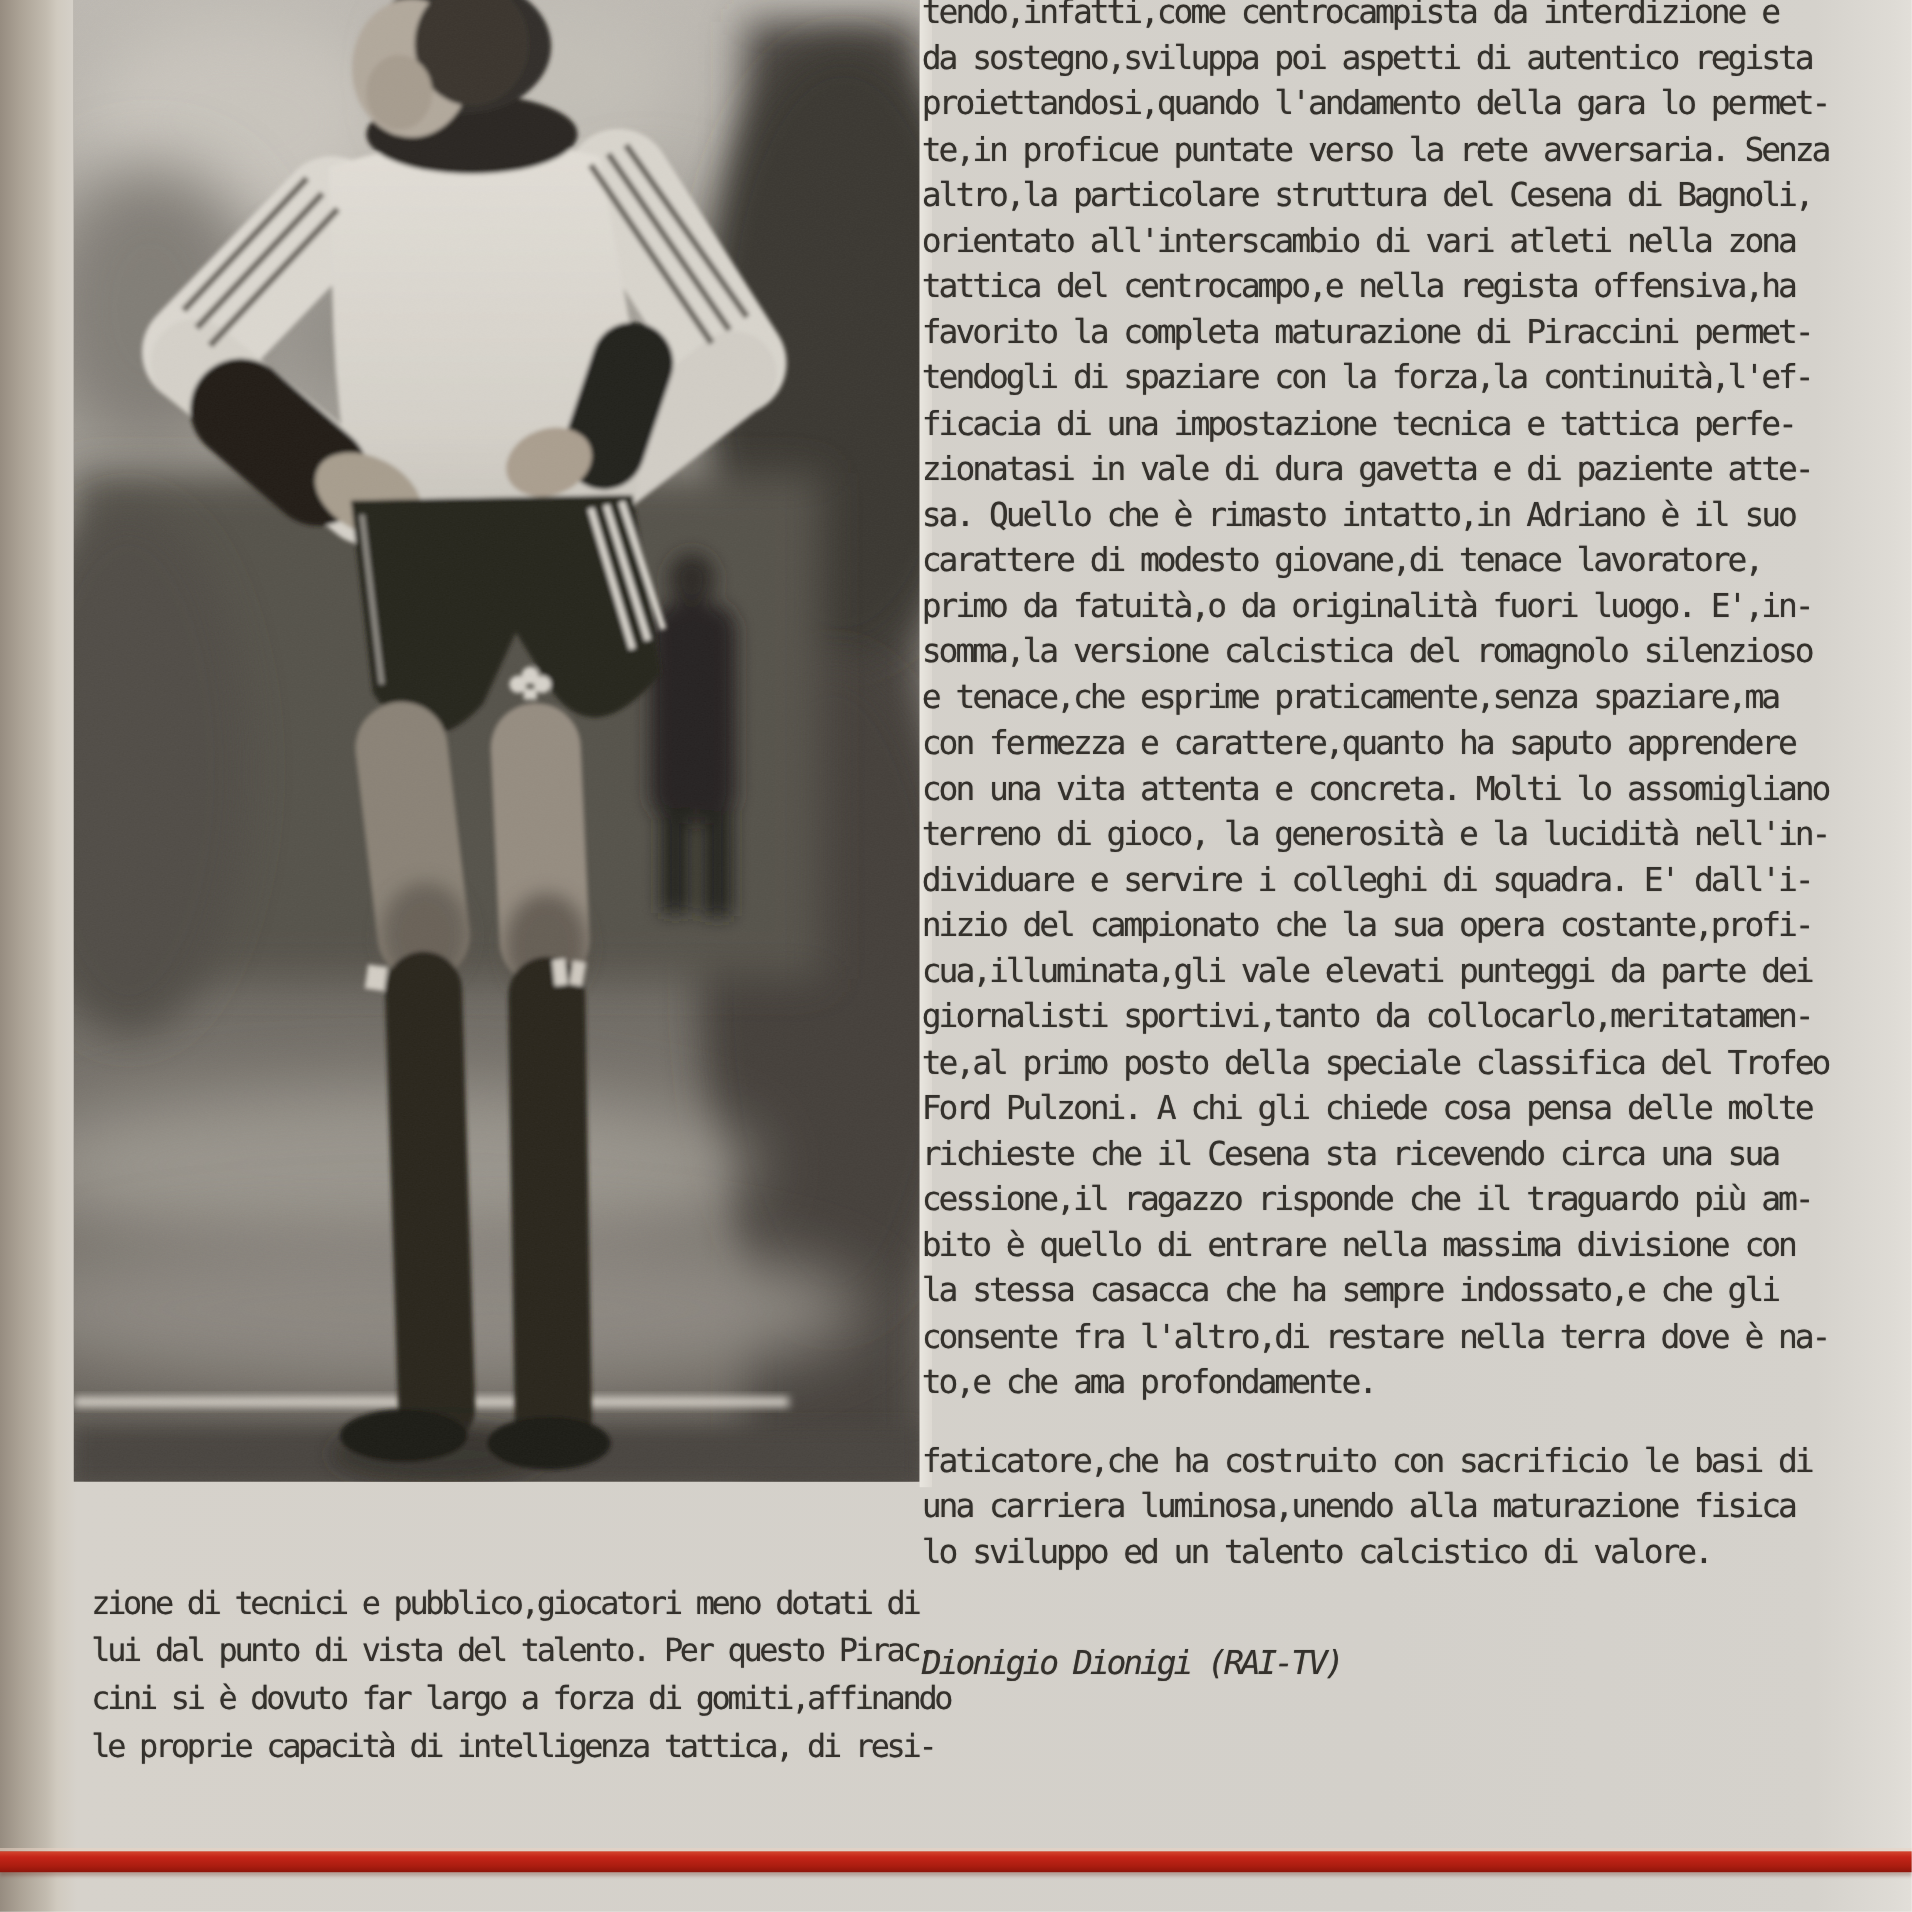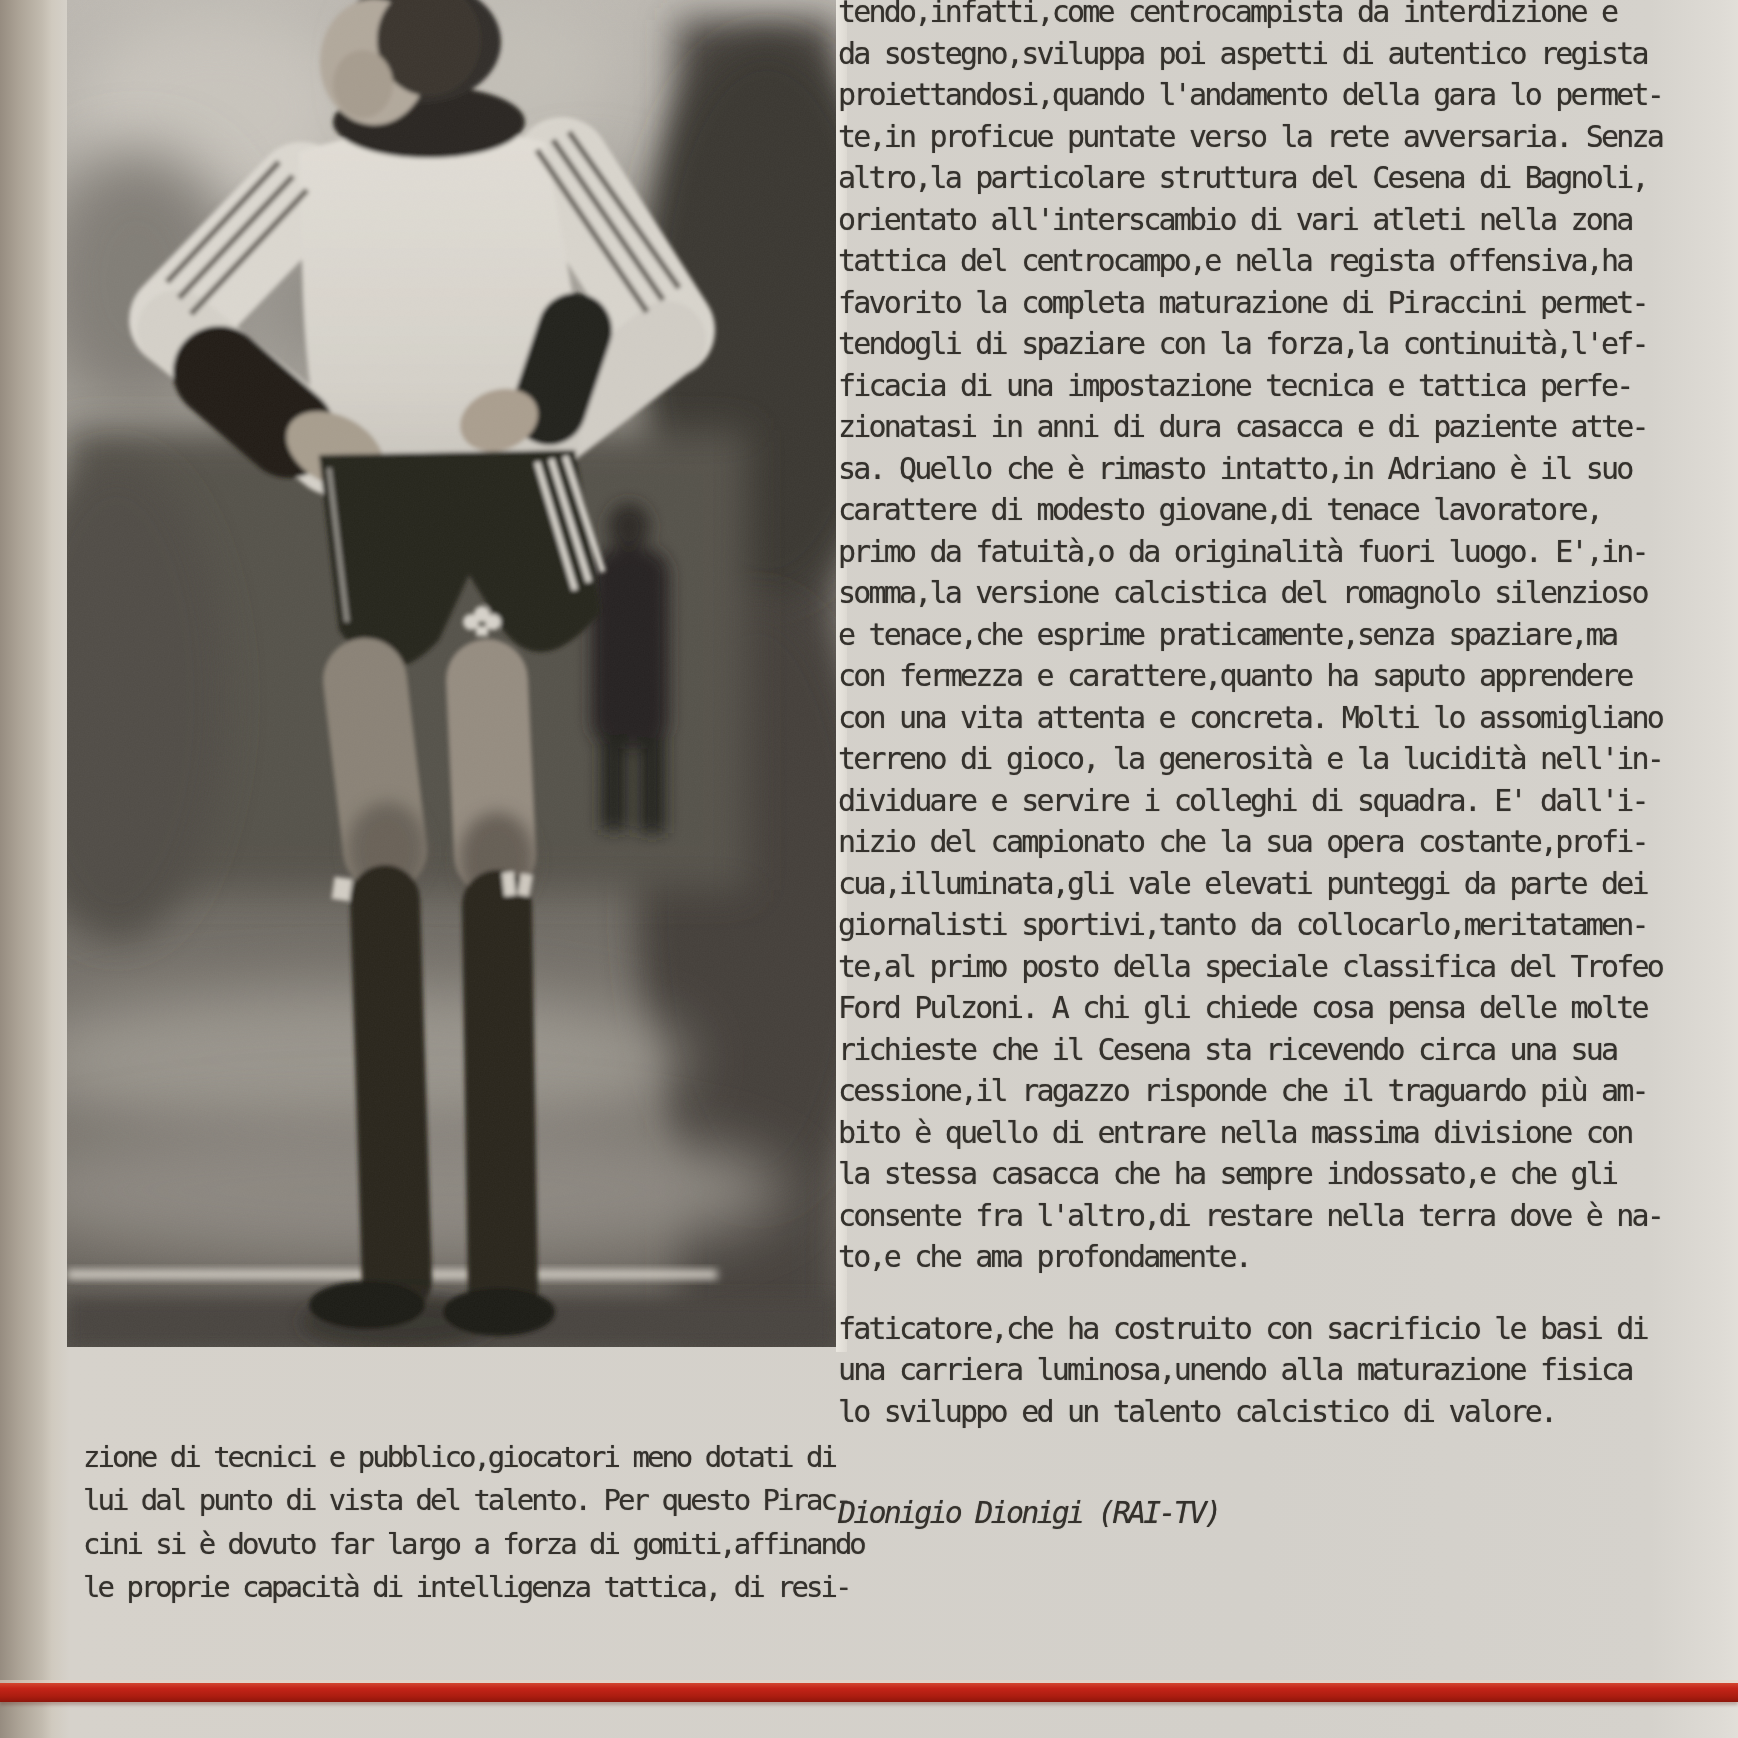--- a/index.html
+++ b/index.html
@@ -185,21 +185,21 @@
       <div class="tline">tendo,infatti,come centrocampista da interdizione e</div>
       <div class="tline">da sostegno,sviluppa poi aspetti di autentico regista</div>
       <div class="tline">proiettandosi,quando l'andamento della gara lo permet-</div>
       <div class="tline">te,in proficue puntate verso la rete avversaria. Senza</div>
       <div class="tline">altro,la particolare struttura del Cesena di Bagnoli,</div>
       <div class="tline">orientato all'interscambio di vari atleti nella zona</div>
       <div class="tline">tattica del centrocampo,e nella regista offensiva,ha</div>
       <div class="tline">favorito la completa maturazione di Piraccini permet-</div>
       <div class="tline">tendogli di spaziare con la forza,la continuità,l'ef-</div>
       <div class="tline">ficacia di una impostazione tecnica e tattica perfe-</div>
-      <div class="tline">zionatasi in anni di dura casacca e di paziente atte-</div>
+      <div class="tline">zionatasi in vale di dura gavetta e di paziente atte-</div>
       <div class="tline">sa. Quello che è rimasto intatto,in Adriano è il suo</div>
       <div class="tline">carattere di modesto giovane,di tenace lavoratore,</div>
       <div class="tline">primo da fatuità,o da originalità fuori luogo. E',in-</div>
       <div class="tline">somma,la versione calcistica del romagnolo silenzioso</div>
       <div class="tline">e tenace,che esprime praticamente,senza spaziare,ma</div>
       <div class="tline">con fermezza e carattere,quanto ha saputo apprendere</div>
       <div class="tline">con una vita attenta e concreta. Molti lo assomigliano</div>
       <div class="tline">terreno di gioco, la generosità e la lucidità nell'in-</div>
       <div class="tline">dividuare e servire i colleghi di squadra. E' dall'i-</div>
       <div class="tline">nizio del campionato che la sua opera costante,profi-</div>

